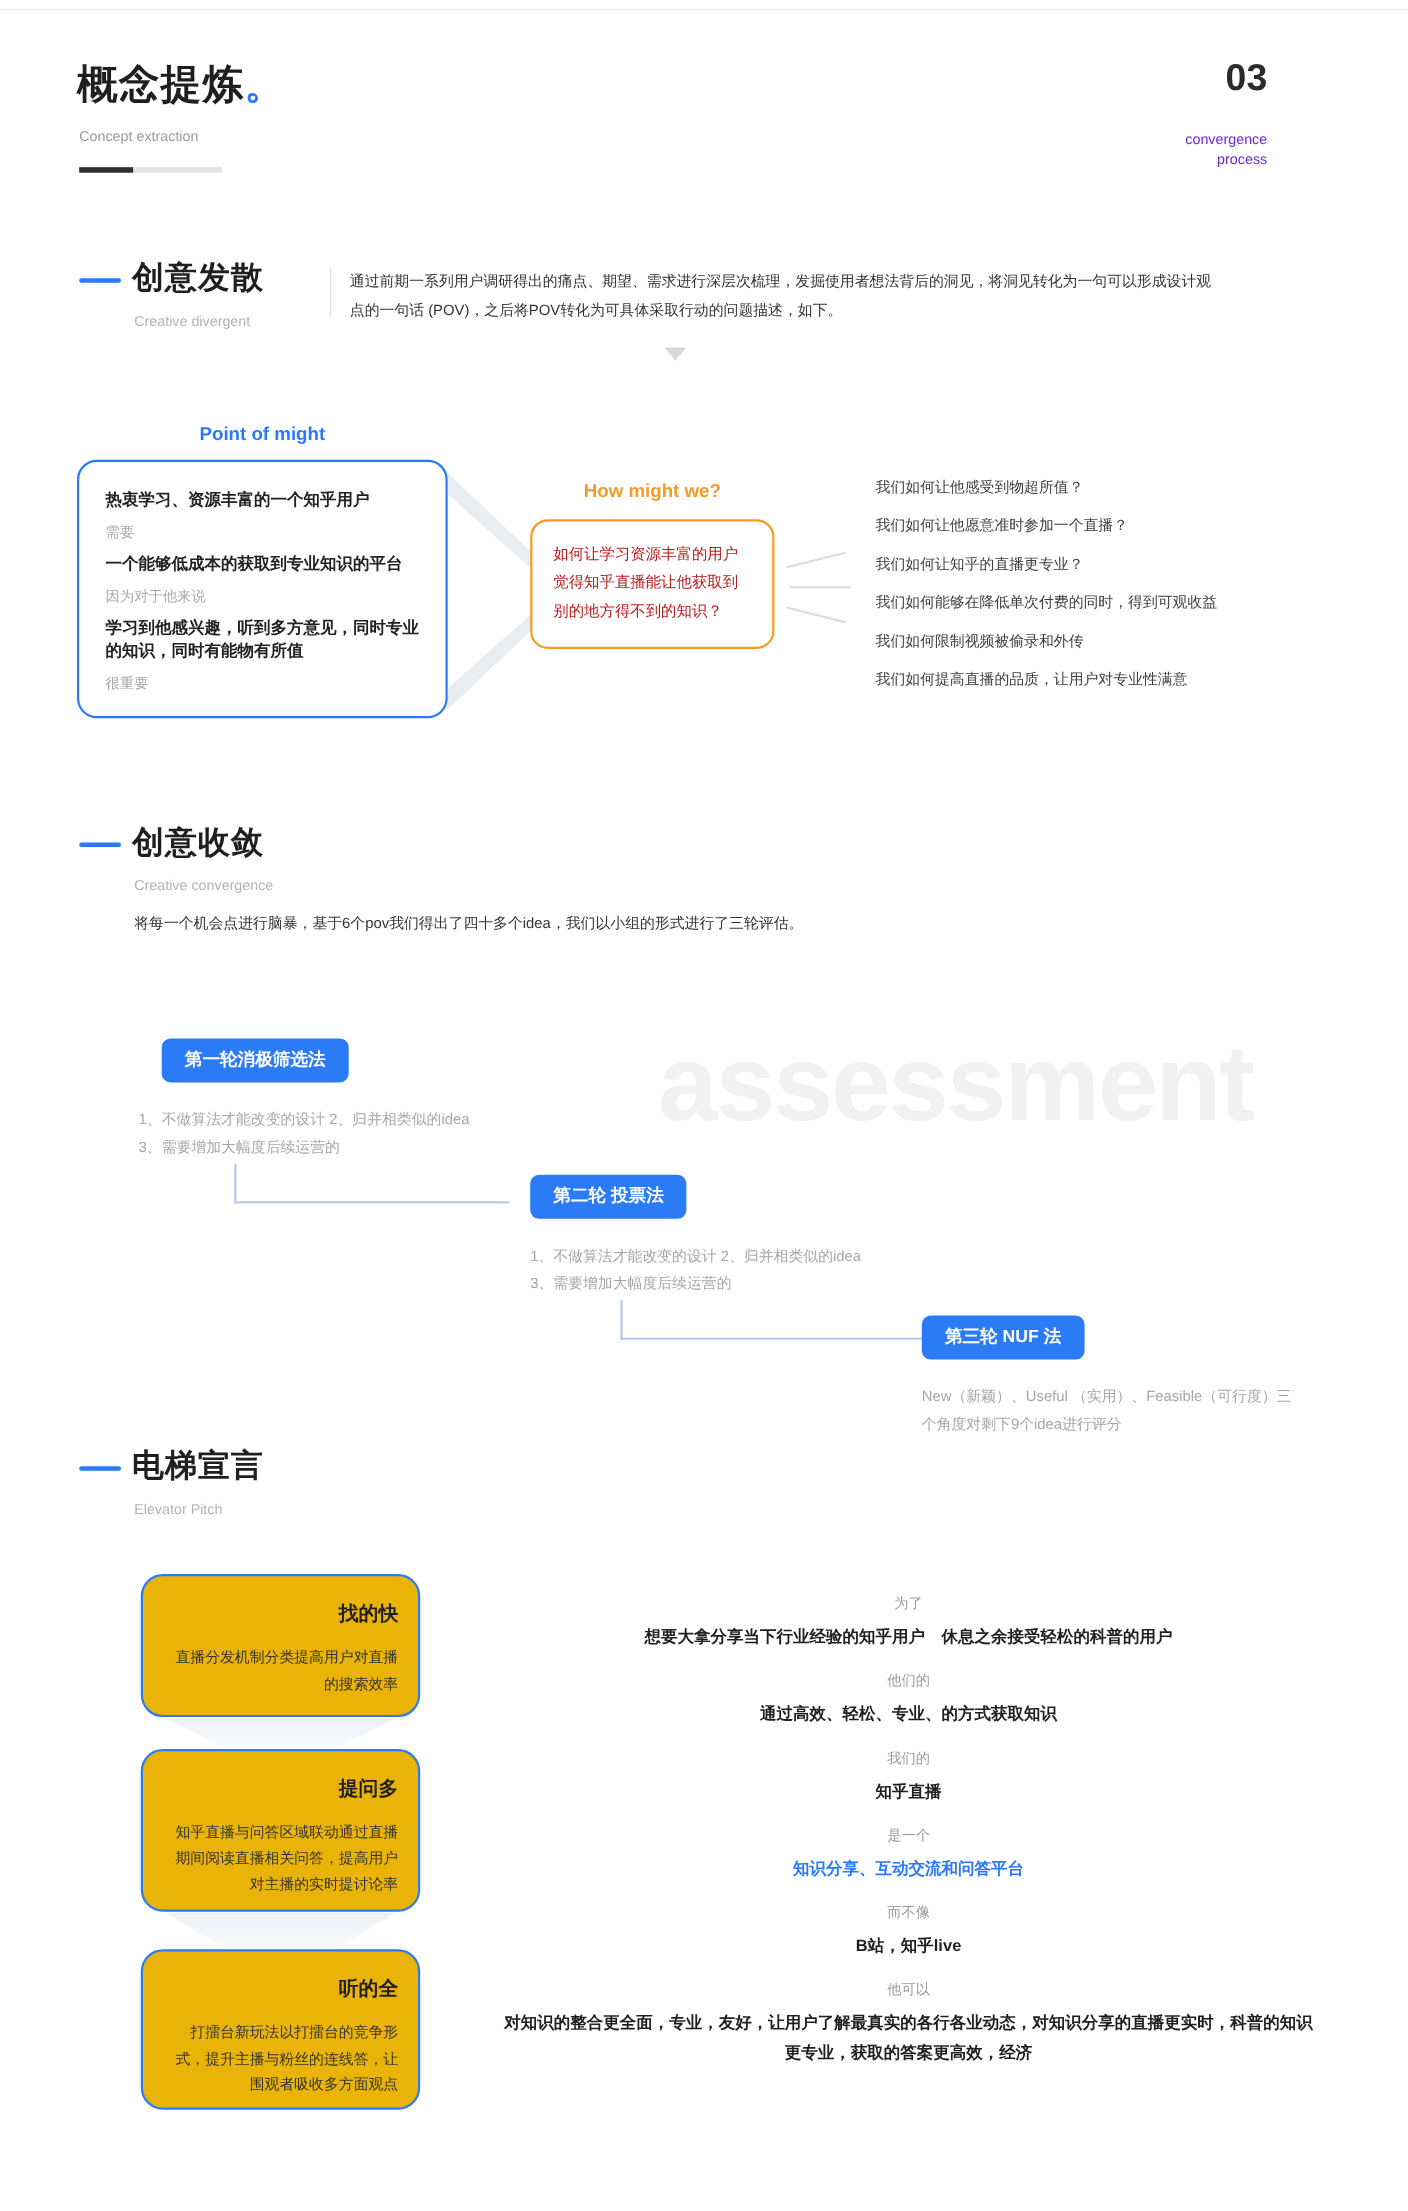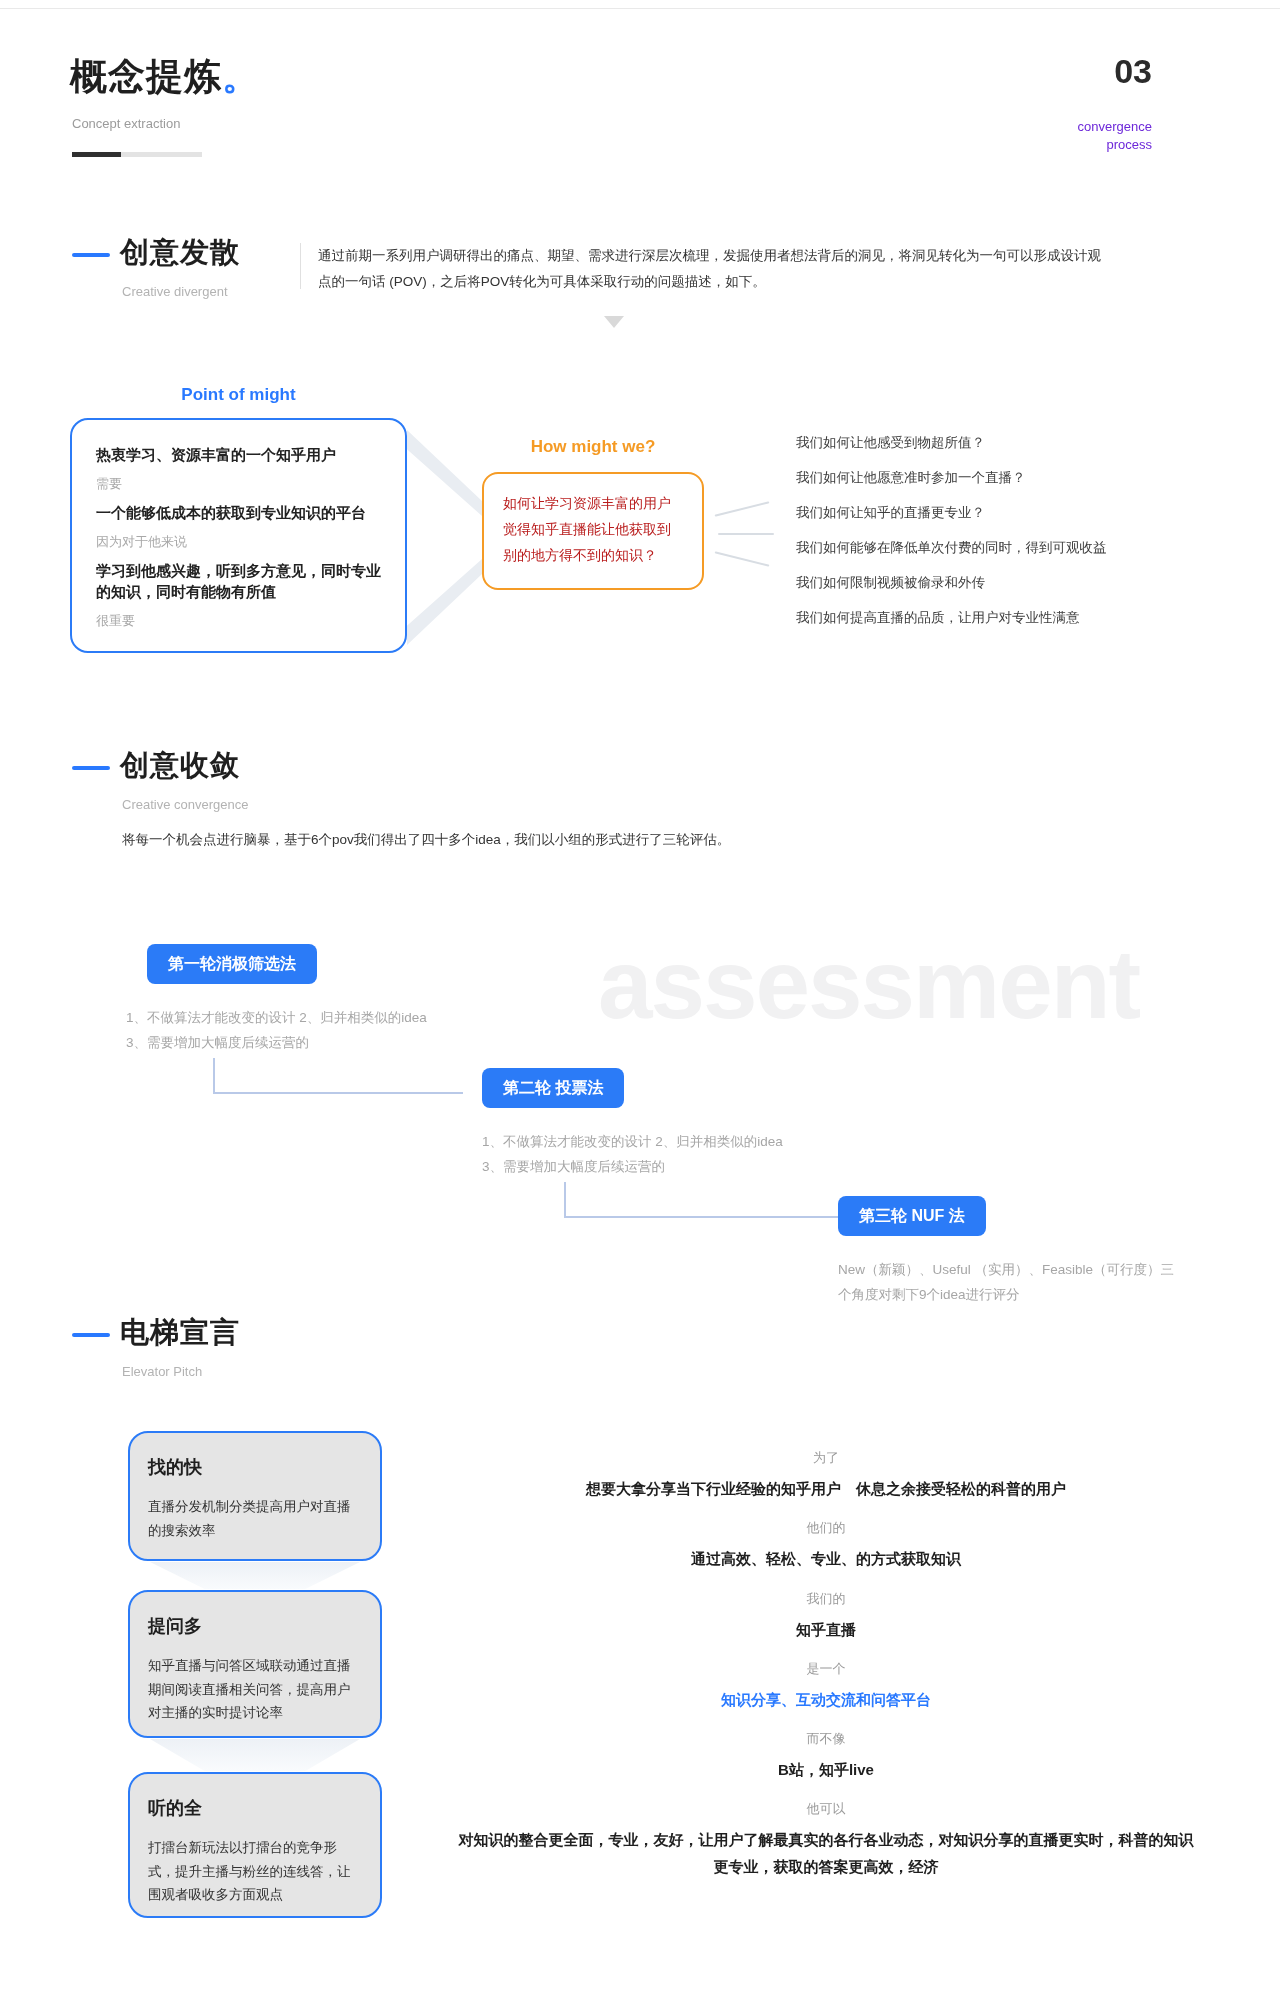--- a/index.html
+++ b/index.html
@@ -78,21 +78,21 @@
   .c1v{left:213px;top:1058px;width:2px;height:36px;}
   .c1h{left:213px;top:1092px;width:250px;height:2px;}
   .c2v{left:564px;top:1182px;width:2px;height:36px;}
   .c2h{left:564px;top:1216px;width:274px;height:2px;}
 
   
   .p-dash{left:72px;top:1333px;}
   .p-title{left:120px;top:1313px;}
   .p-sub{left:122px;top:1364px;}
 
-  .pitch-card{left:128px;width:254px;box-sizing:border-box;border:2px solid #2b7bf7;border-radius:20px;background:#e5e5e5;padding:22px 18px;text-align:left;}
+  .pitch-card{left:128px;width:254px;box-sizing:border-box;border:2px solid #2b7bf7;border-radius:20px;background:#eab308;padding:22px 18px;text-align:right;}
   .pc1{top:1431px;height:130px;}
   .pc2{top:1590px;height:148px;}
   .pc3{top:1772px;height:146px;}
   .pc-title{font-size:18px;font-weight:800;color:#1f1f1f;}
   .pc-body{margin-top:16px;font-size:13.5px;color:#333;line-height:1.75;}
   .card-shadow{left:150px;width:210px;background:linear-gradient(#edf1f6,#f9fbfd);}
   .cs1{top:1562px;height:27px;clip-path:polygon(0 0,100% 0,74% 100%,26% 100%);}
   .cs2{top:1739px;height:32px;clip-path:polygon(0 0,100% 0,74% 100%,26% 100%);}
 
   .pitch-col{left:456px;top:1449px;width:740px;text-align:center;}

